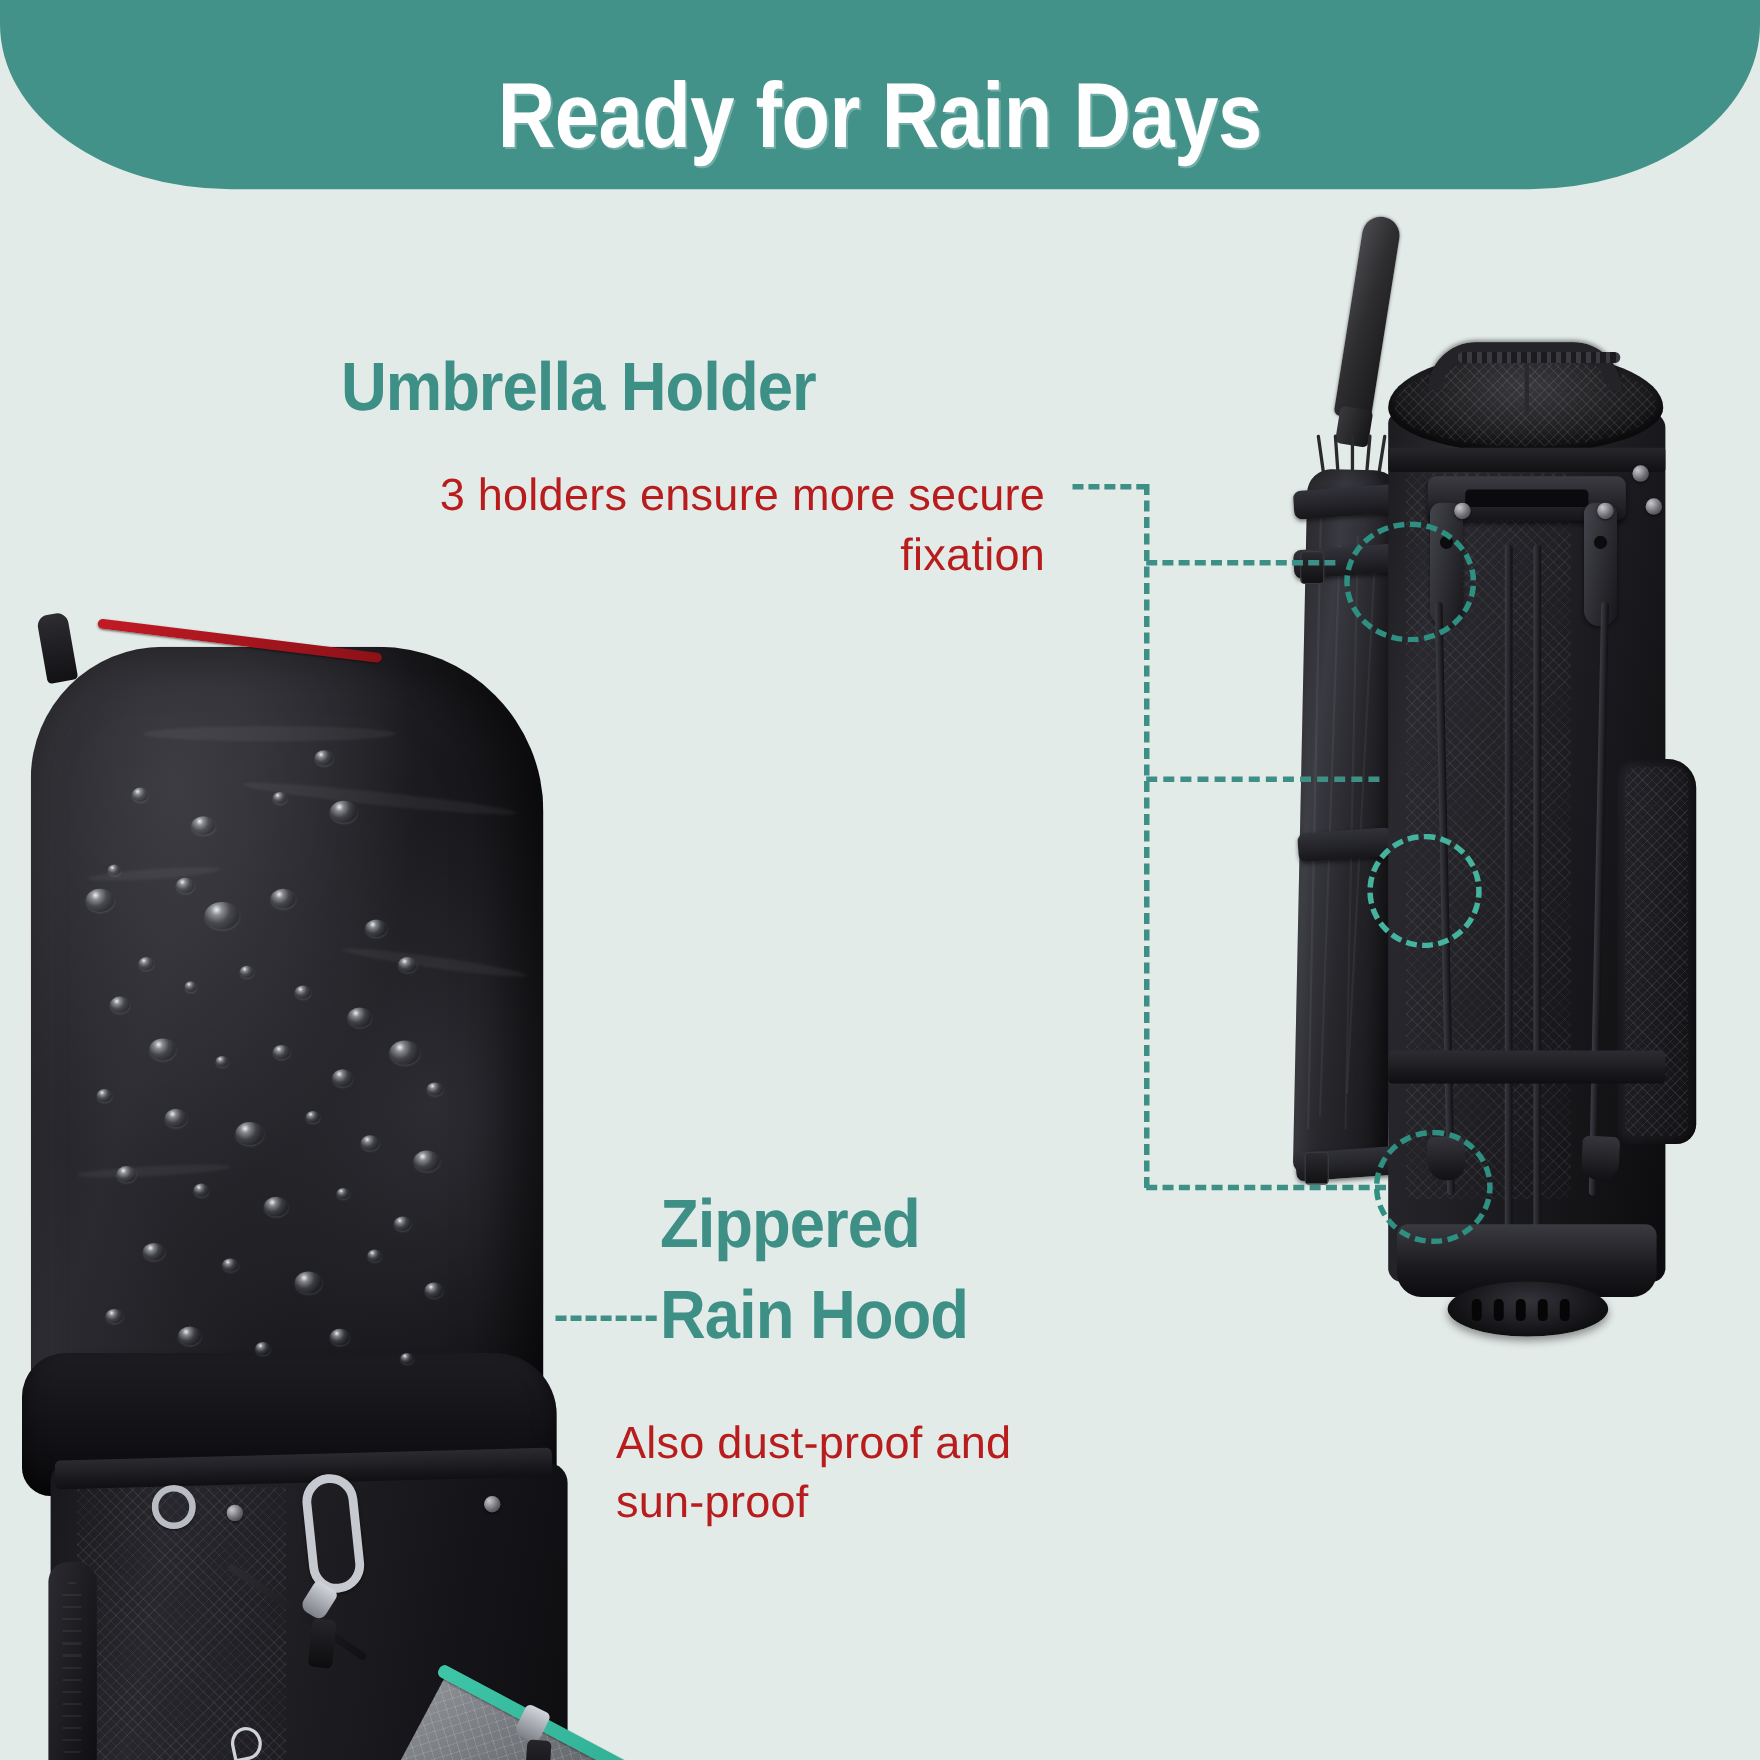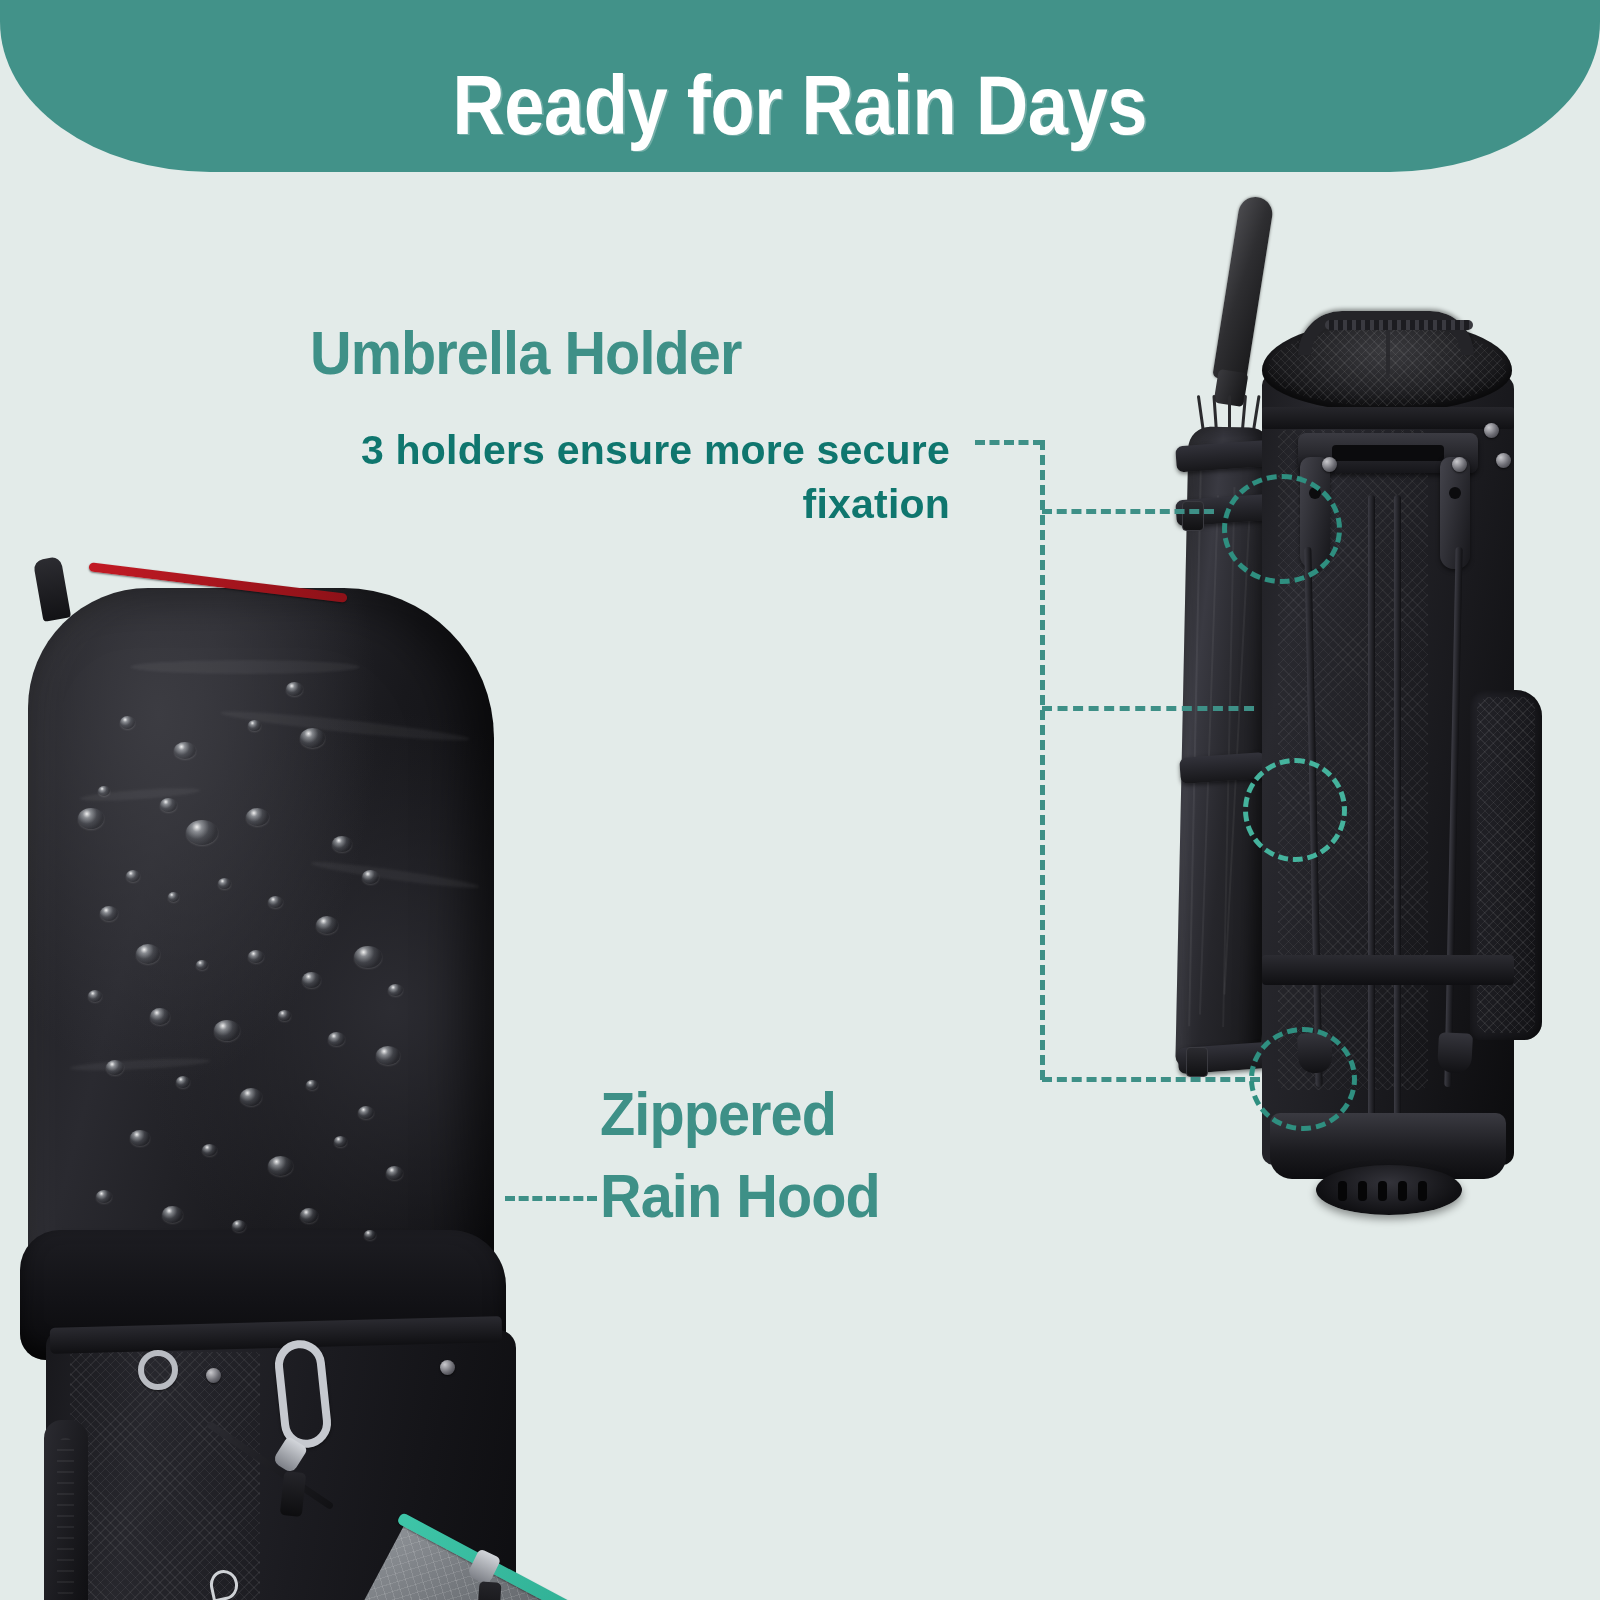--- a/index.html
+++ b/index.html
@@ -37,24 +37,24 @@
     position:absolute;
     color:#3e9087;
     font-size:62px;
     font-weight:bold;
     letter-spacing:-1px;
     transform:scaleX(0.93);
     white-space:nowrap;
   }
   .feature-body {
     position:absolute;
-    color:#0f766e;
+    color:#b91c1c;
     font-size:41px;
     line-height:1.32;
-    font-weight:700;
+    font-weight:400;
     letter-spacing:0.2px;
   }
   #umbrella-heading { left:310px; top:317px; transform-origin:left center; }
   #umbrella-body { left:330px; top:423px; width:620px; text-align:right; }
 
   #hood-heading-1 { left:600px; top:1078px; transform-origin:left center; }
   #hood-heading-2 { left:600px; top:1160px; transform-origin:left center; }
   #hood-body { left:560px; top:1284px; width:420px; text-align:left; }
 
   
@@ -525,14 +525,15 @@
   <div class="dash-circle bright" style="left:1243px; top:758px; width:104px; height:104px;"></div>
   <div class="dash-circle" style="left:1249px; top:1027px; width:108px; height:104px;"></div>
 
   <div class="dash-h" style="left:505px; top:1196px; width:92px;"></div>
 
   <div class="feature-heading" id="umbrella-heading">Umbrella Holder</div>
   <div class="feature-body" id="umbrella-body">3 holders ensure more secure fixation</div>
 
   <div class="feature-heading" id="hood-heading-1">Zippered</div>
   <div class="feature-heading" id="hood-heading-2">Rain Hood</div>
+  <div class="feature-body" id="hood-body">Also dust-proof and sun-proof</div>
 
 </div>
 
 </body></html>

